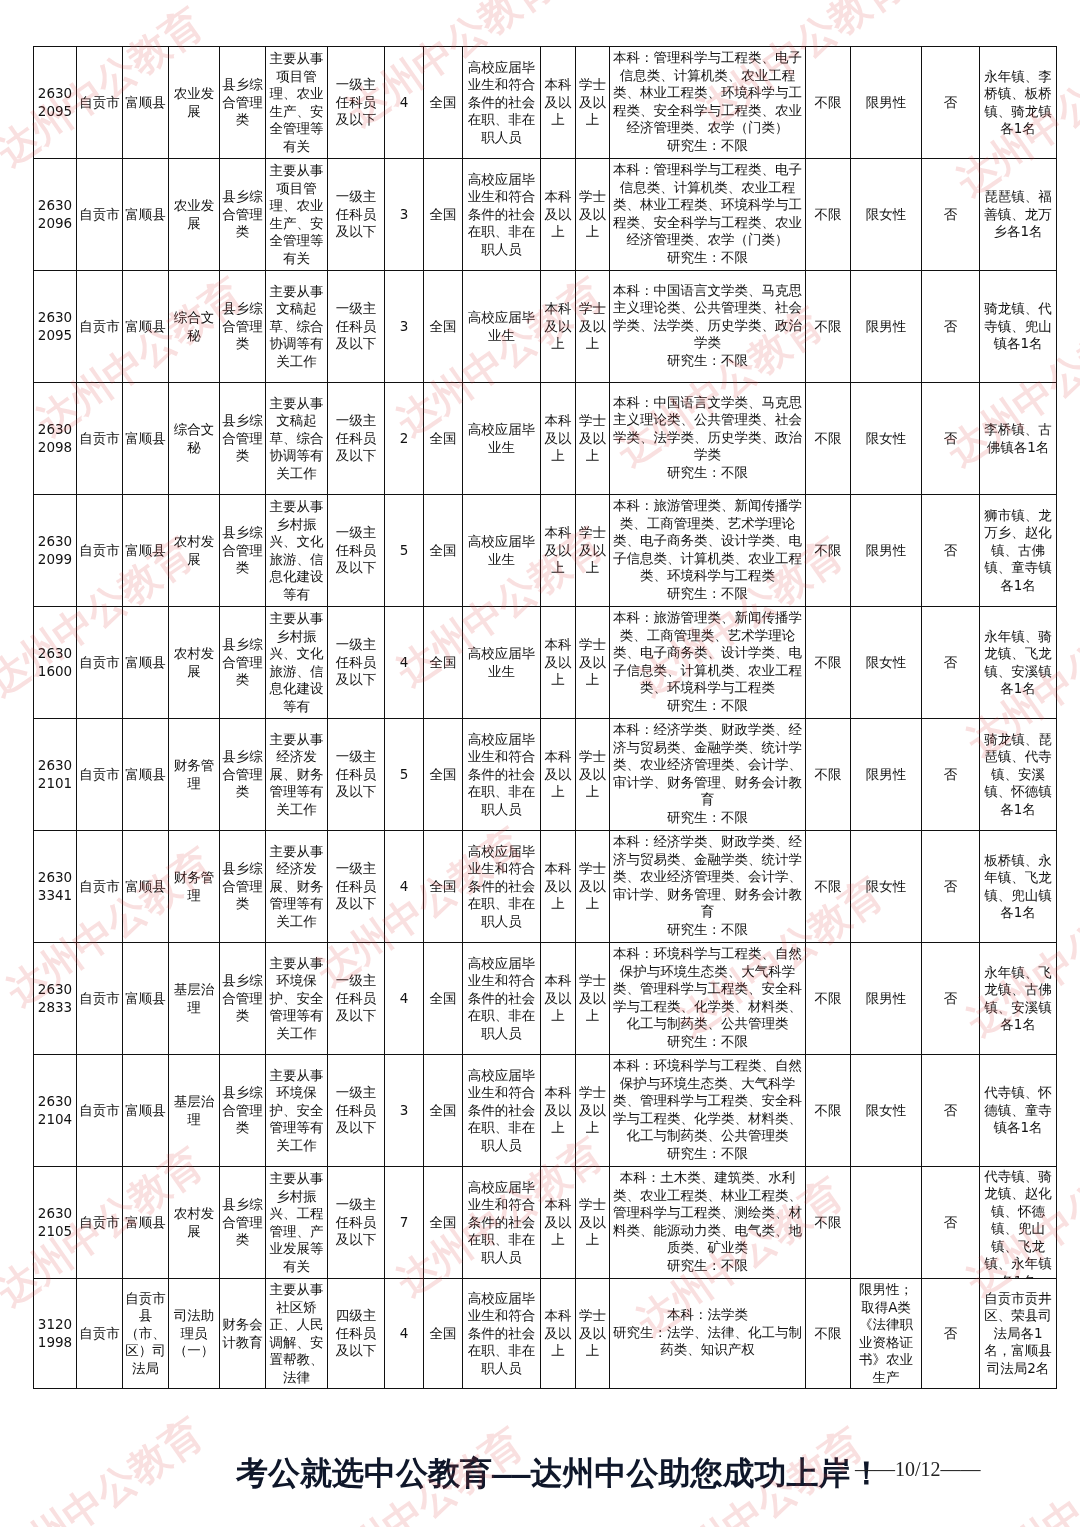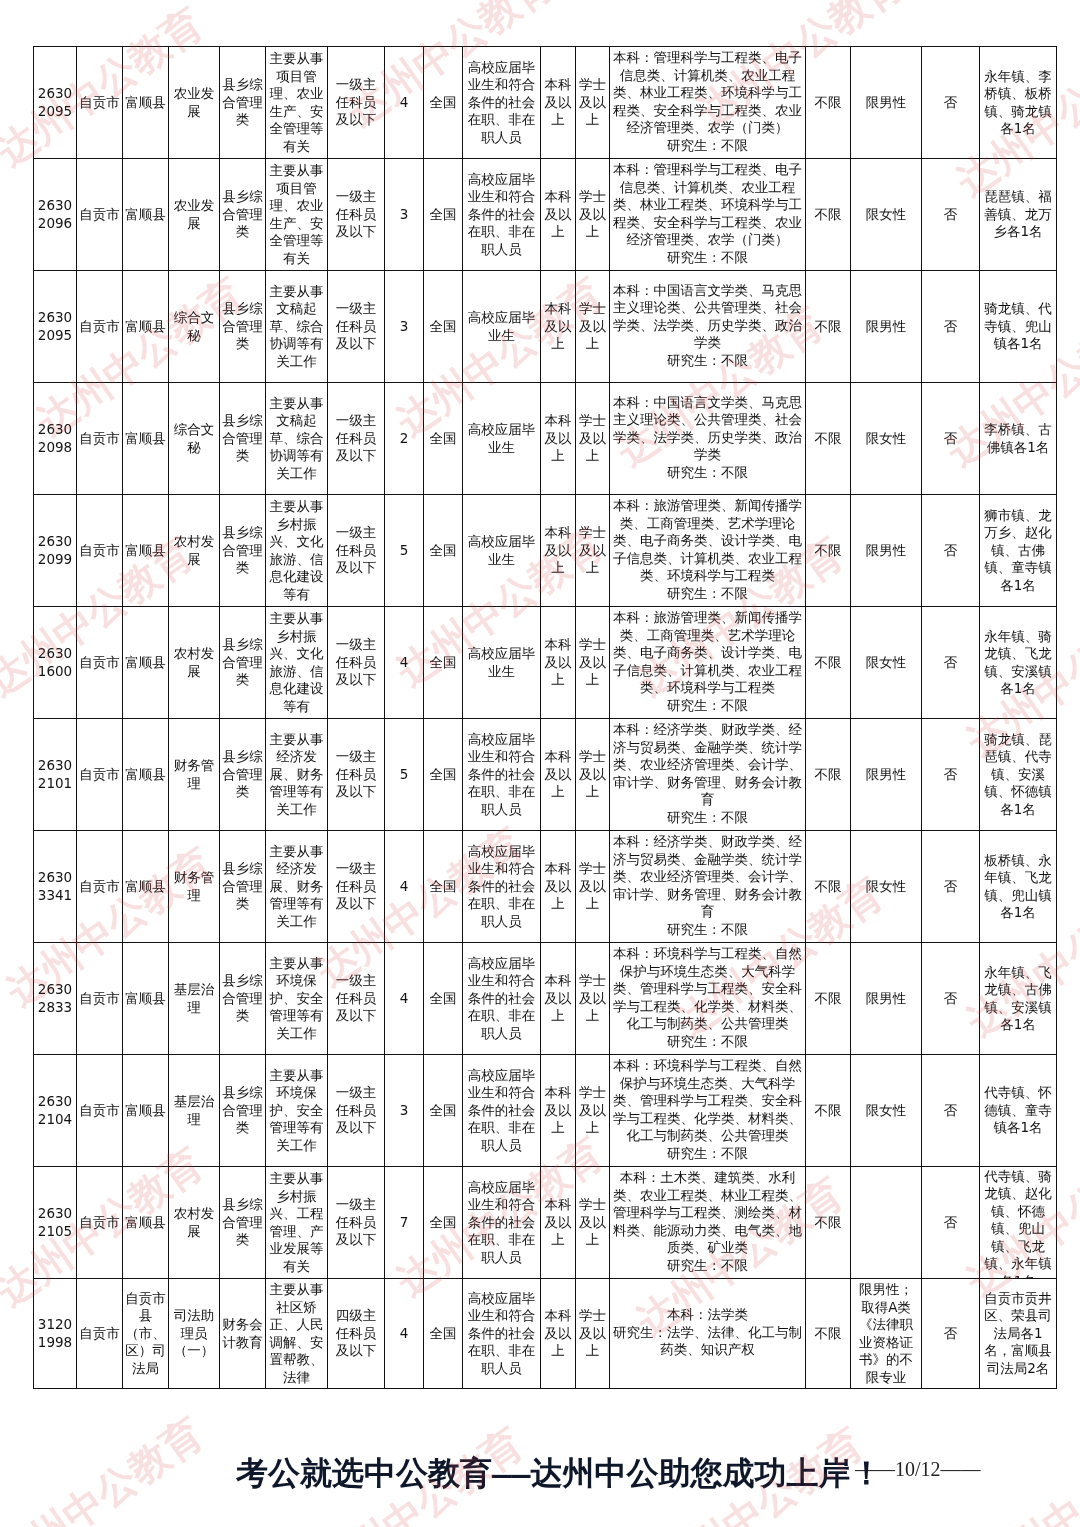--- a/index.html
+++ b/index.html
@@ -777,21 +777,21 @@
         <td class="major">
           <div class="clip">
             <span class="line">本科：法学类</span>
             <span class="line">研究生：法学、法律、化工与制药类、知识产权</span>
           </div>
         </td>
         <td>
           <div class="clip"><span>不限</span></div>
         </td>
         <td>
-          <div class="clip"><span>限男性；取得A类《法律职业资格证书》的不限专业</span></div>
+          <div class="clip"><span>限男性；取得A类《法律职业资格证书》农业生产</span></div>
         </td>
         <td>
           <div class="clip"><span>否</span></div>
         </td>
         <td>
           <div class="clip"><span>自贡市贡井区、荣县司法局各1名，富顺县司法局2名</span></div>
         </td>
       </tr>
     </tbody>
 </table>

